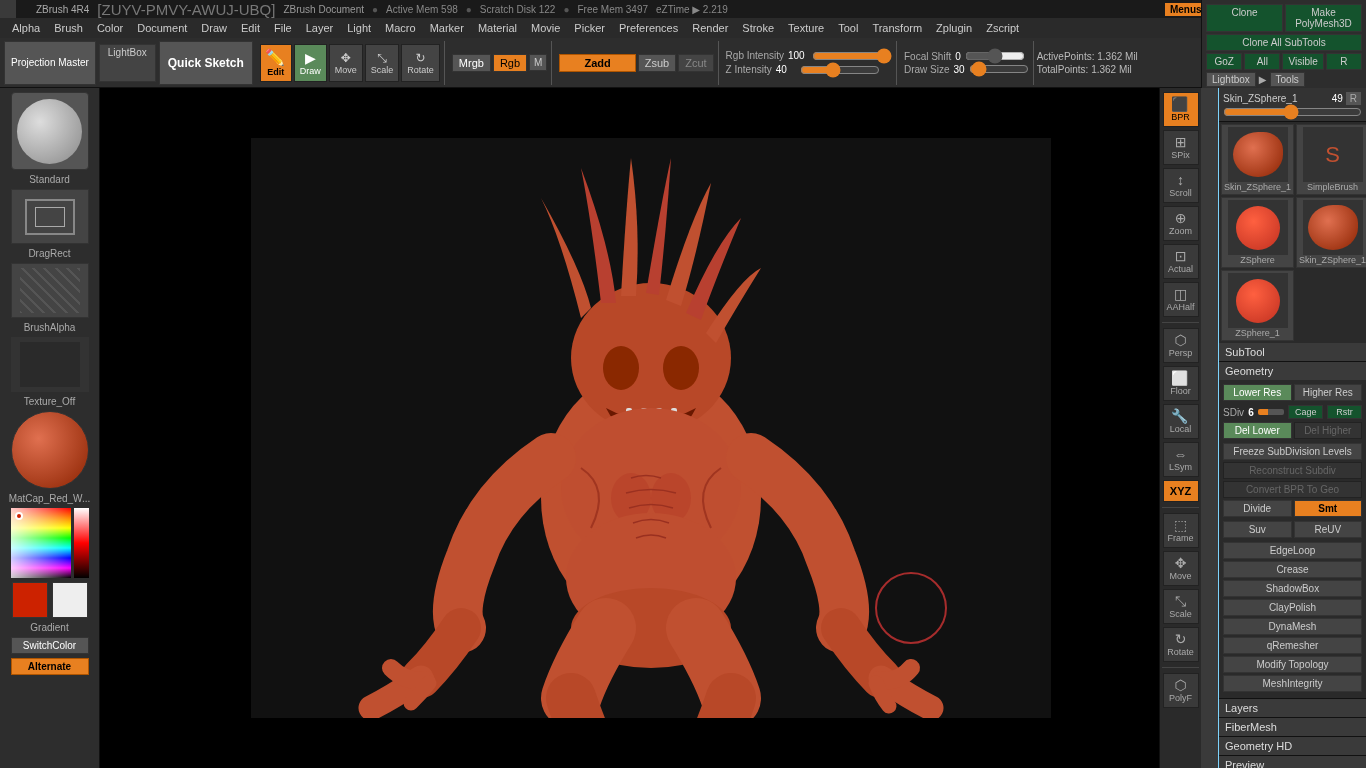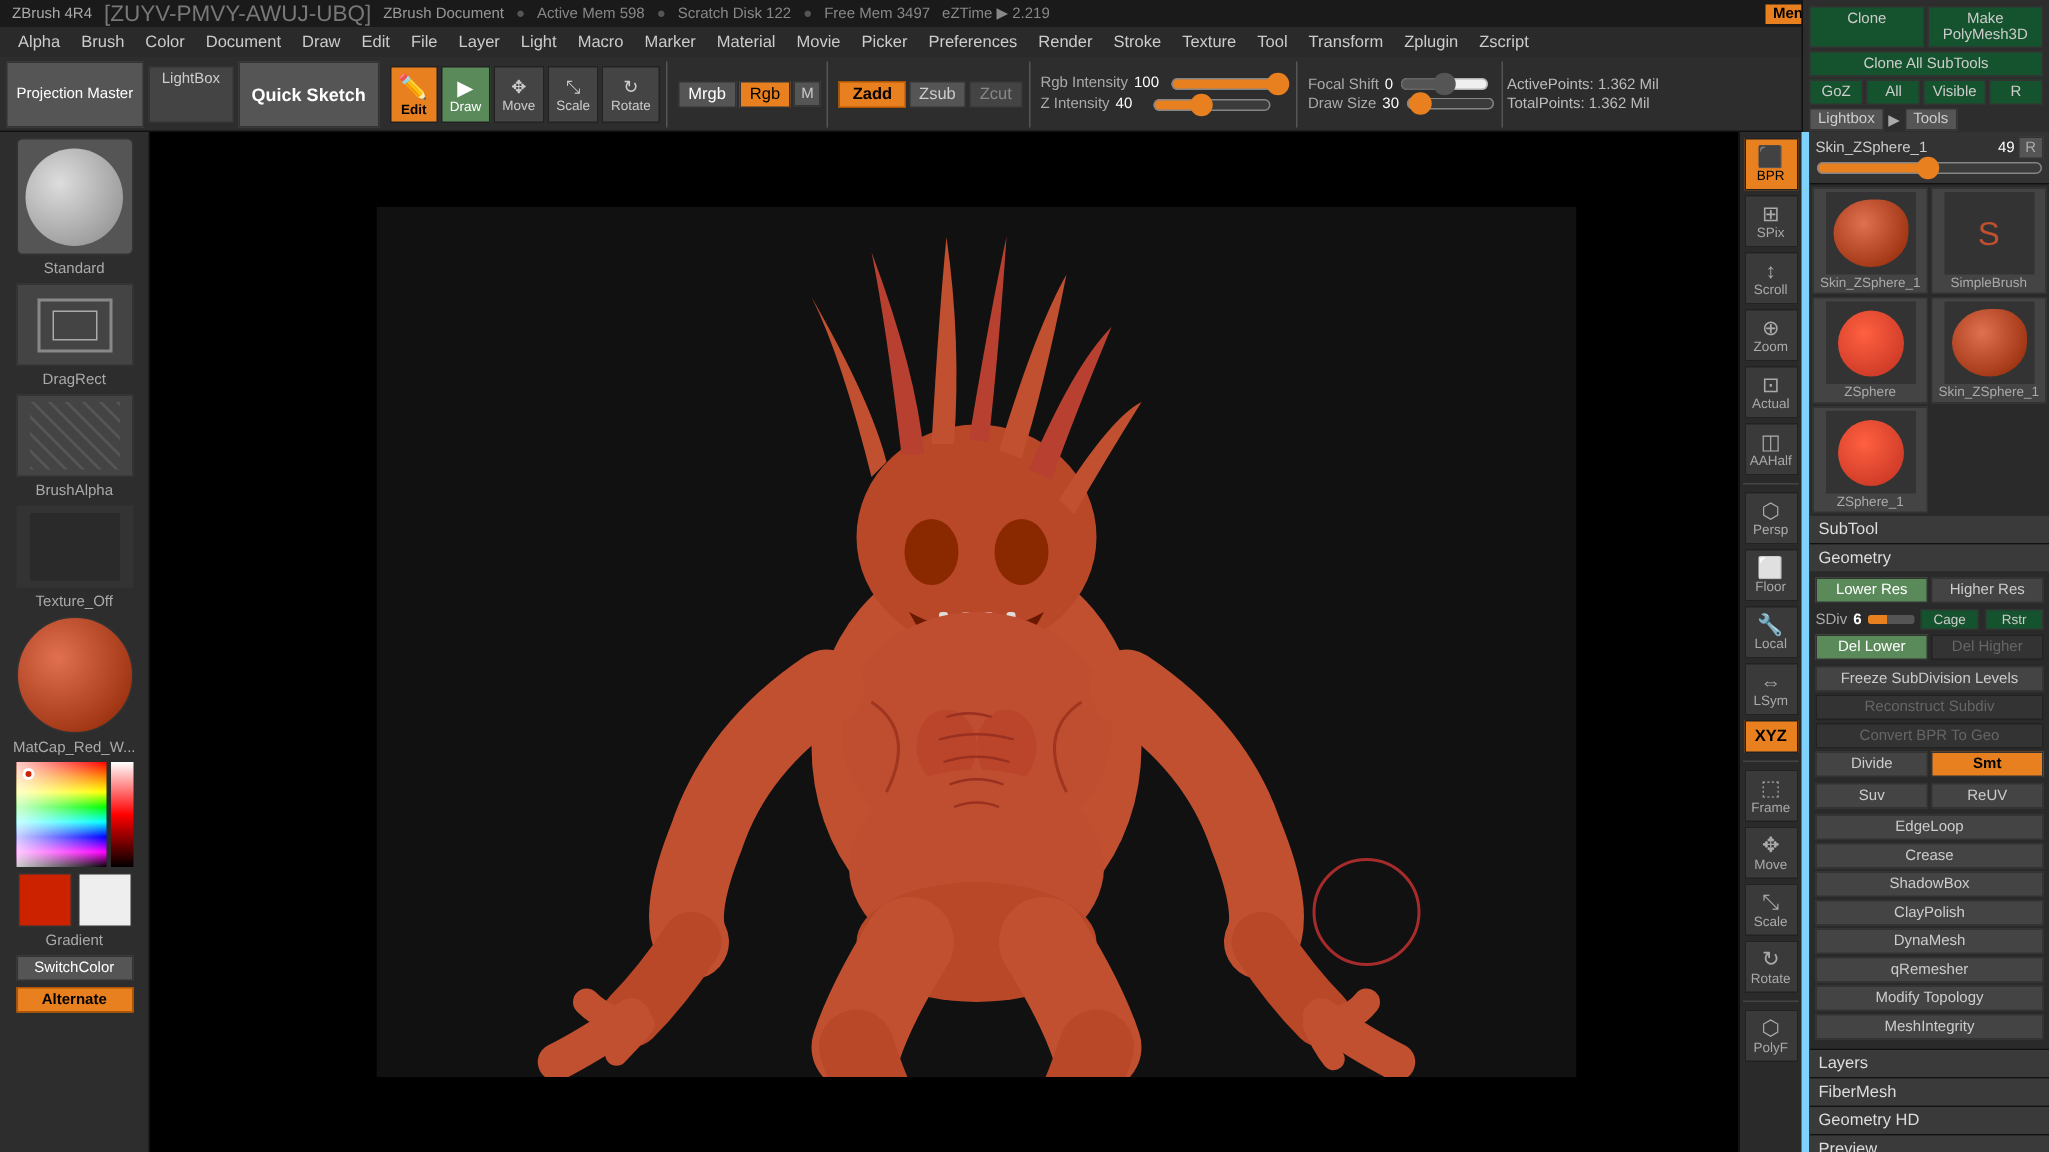--- a/index.html
+++ b/index.html
@@ -12,24 +12,25 @@
       color: #ccc;
       overflow: hidden;
     }
 
     
     #top-bar {
       background: #1a1a1a;
       height: 18px;
       display: flex;
       align-items: center;
-      padding: 0 8px;
+      padding: 0 20px;
       gap: 8px;
       color: #aaa;
       font-size: 10px;
+      margin-left: 16px;
     }
     #top-bar span { color: #bbb; }
     #menus-btn {
       margin-left: auto;
       background: #e88020;
       color: #000;
       padding: 1px 5px;
       font-weight: bold;
       font-size: 10px;
       cursor: pointer;
@@ -171,21 +172,21 @@
     .rgb-btn.active { background: #e88020; color: #000; }
     .m-btn {
       background: #555;
       border: 1px solid #333;
       color: #ccc;
       padding: 2px 4px;
       font-size: 10px;
       cursor: pointer;
     }
 
-    .zadd-btn { background: #e88020; color: #000; font-weight: bold; padding: 2px 8px; border: 1px solid #b05500; cursor: pointer; }
+    .zadd-btn { background: #e88020; color: #000; font-weight: bold; padding: 2px 24px; border: 1px solid #b05500; cursor: pointer; }
     .zsub-btn { background: #555; color: #ccc; padding: 2px 6px; border: 1px solid #333; cursor: pointer; }
     .zcut-btn { background: #444; color: #888; padding: 2px 6px; border: 1px solid #333; cursor: pointer; }
 
     .focal-group { display: flex; flex-direction: column; gap: 2px; font-size: 10px; }
     .active-pts { display: flex; flex-direction: column; gap: 2px; font-size: 10px; color: #bbb; }
 
     
     #left-panel {
       position: absolute;
       left: 0;
@@ -309,24 +310,24 @@
       border-left: 1px solid #111;
       display: flex;
       flex-direction: column;
       gap: 2px;
       padding: 4px;
     }
     #right-panel {
       position: absolute;
       right: 0;
       top: 88px;
-      width: 165px;
+      width: 148px;
       bottom: 0;
       background: #2a2a2a;
-      border-left: 5px solid #7dd3fc;
+      border-left: 1px solid #7dd3fc;
       overflow-y: auto;
       display: flex;
       flex-direction: column;
     }
 
     .right-top-row {
       display: flex;
       gap: 2px;
     }
     .small-btn {

